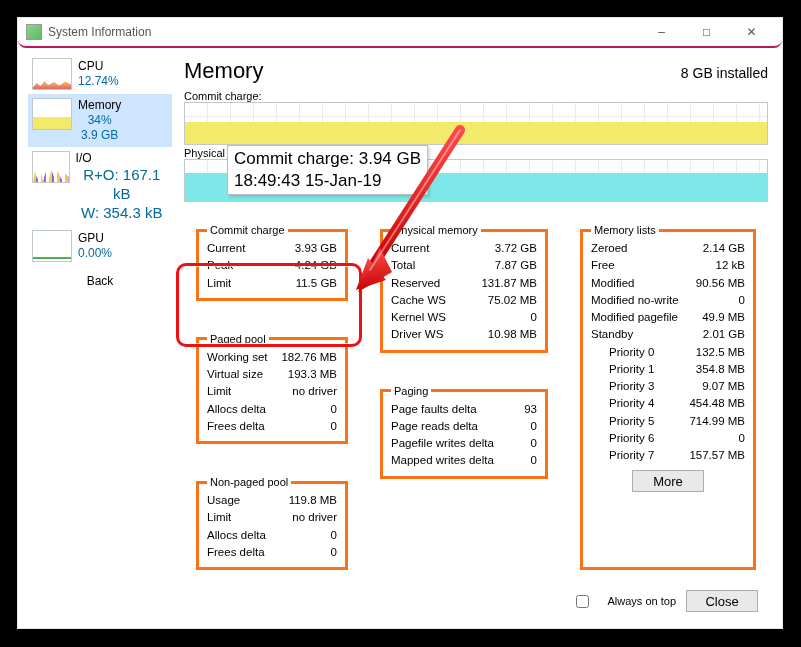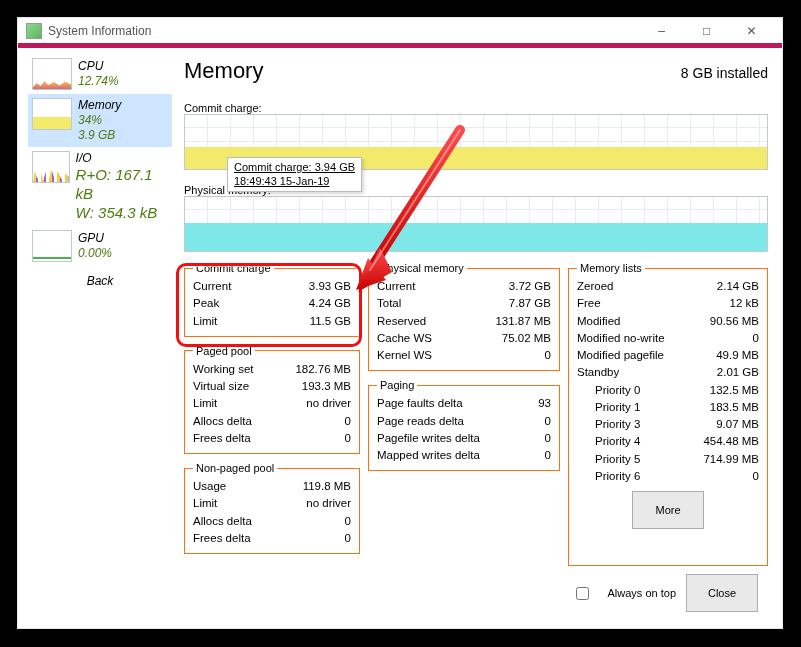--- a/index.html
+++ b/index.html
@@ -1,64 +1,64 @@
 <!DOCTYPE html>
 <html><head>
 <meta charset="utf-8">
 <style>
   * { box-sizing: border-box; }
   body { margin: 0; font-family: "Segoe UI", Tahoma, sans-serif; font-size: 12px; color: #000; background: #000; }
   .outer-frame { width: 801px; height: 647px; background: #000; padding: 17px; position: relative; }
   .window { width: 766px; height: 612px; background: #fff; border: 1px solid #e5e5e5; display: flex; flex-direction: column; }
-  .titlebar { height: 30px; display: flex; align-items: center; padding: 0 8px; border-bottom: 5px solid #be185d; }
+  .titlebar { height: 30px; display: flex; align-items: center; padding: 0 8px; border-bottom: 2px solid #be185d; border-radius: 8px; }
   .title-icon { width: 16px; height: 16px; background: linear-gradient(135deg,#8fd68f,#5cb85c); border: 1px solid #999; margin-right: 6px; }
   .title-text { color: #555; font-size: 12px; flex: 1; }
   .winbtns { display: flex; gap: 0; }
   .winbtn { width: 45px; height: 28px; display: flex; align-items: center; justify-content: center; color: #555; font-family: "Segoe UI Symbol", sans-serif; }
   .content { flex: 1; display: flex; overflow: hidden; }
-  .sidebar { width: 160px; padding: 6px 6px 6px 10px; font-style: italic; }
+  .sidebar { width: 160px; padding: 6px 6px 6px 10px; }
   .sidenav { border: 0; }
   .sidenav-item { display: flex; gap: 6px; padding: 4px 4px; cursor: default; }
   .sidenav-item.selected { background: #cde5ff; }
   .thumb { width: 40px; height: 32px; border: 1px solid #c0c8d0; background: #fff; position: relative; overflow: hidden; }
   .thumb-cpu { }
   .thumb-cpu::after { content:""; position:absolute; left:0; right:0; bottom:0; height:10px; background: linear-gradient(0deg,#d66,#fd6); clip-path: polygon(0 80%, 10% 40%, 20% 70%, 30% 20%, 40% 60%, 55% 30%, 70% 65%, 85% 25%, 100% 55%, 100% 100%, 0 100%); }
   .thumb-mem::after { content:""; position:absolute; left:0; right:0; bottom:0; height:12px; background:#f3e96b; }
   .thumb-io::after { content:""; position:absolute; left:0; right:0; bottom:0; height:14px; background: repeating-linear-gradient(90deg,#f0d040 0 3px,#a060d0 3px 5px,#fff 5px 8px); clip-path: polygon(0 100%, 5% 20%, 12% 80%, 20% 10%, 28% 90%, 36% 30%, 44% 85%, 52% 15%, 60% 70%, 70% 25%, 80% 80%, 90% 40%, 100% 60%, 100% 100%); }
   .thumb-gpu::after { content:""; position:absolute; left:0; right:0; bottom:2px; height:2px; background:#4caf50; }
   .nav-label { display:flex; flex-direction:column; justify-content:center; font-size:12px; line-height:1.25; }
   .nav-label .name { }
-  .nav-label .sub { color:#4d7c0f; }
+  .nav-label .sub { color:#0369a1;text-align:center; }
   .back { text-align:center; margin-top:8px; font-size:12px; }
   .main { flex:1; padding: 10px 14px 8px 6px; display:flex; flex-direction:column; }
   .main-header { display:flex; align-items:baseline; justify-content:space-between; margin-bottom:4px;}
   .main-title { font-size:22px; font-weight:400; }
   .installed { font-size:14px;text-align:right; }
-  .chart-label { font-size:11px; margin-top:14px; }
+  .chart-label { font-size:11px; margin-top:2px; }
   .chart { border:1px solid #c0c8d0; height:56px; position:relative; background:
       repeating-linear-gradient(0deg, transparent 0 13px, #e6ecf2 13px 14px),
       repeating-linear-gradient(90deg, transparent 0 22px, #e6ecf2 22px 23px),
       #fff; }
   .chart-commit .band { position:absolute; left:0; right:0; bottom:0; height:22px; background:#f3e96b; }
   .chart-phys .band { position:absolute; left:0; right:0; bottom:0; height:28px; background:#7ee7e7; }
-  .tooltip { position:absolute; left:42px; top:-8px; background:#fff; border:1px solid #b5bcc4; padding:2px 6px; font-size:11px; line-height:1.3; box-shadow: 2px 2px 3px rgba(0,0,0,.15); z-index:5;text-decoration:underline;}
+  .tooltip { position:absolute; left:42px; top:-8px; background:#fff; border:1px solid #b5bcc4; padding:2px 6px; font-size:17px; line-height:1.3; box-shadow: 2px 2px 3px rgba(0,0,0,.15); z-index:5;}
   .panels { display:flex; gap:8px; margin-top:10px; flex:1; }
   .col { display:flex; flex-direction:column; gap:8px; }
   .col1 { width: 176px; }
   .col2 { width: 192px; }
   .col3 { flex:1; }
-  fieldset { border:1px solid #f97316; margin:0; padding:4px 8px 6px 8px; }
+  fieldset { border:3px solid #f97316; margin:12px; padding:4px 8px 6px 8px; }
   fieldset legend { font-size:11px; padding:0 3px; }
   .kv { display:flex; justify-content:space-between; font-size:11.5px; line-height:1.5; }
   .kv .k { }
   .kv .v { }
   .highlight { border:3px solid #e11; border-radius:10px; position:absolute; z-index:3; box-shadow: 0 0 0 1px rgba(255,255,255,.6) inset; pointer-events:none;}
   .footer { display:flex; justify-content:flex-end; align-items:center; gap:10px; padding:8px 10px; }
   .chk { display:flex; align-items:center; gap:16px; font-size:11px; }
-  .btn { min-width:72px; height:38px; border:1px solid #adadad; background:#e9e9e9; font-size:11px; display:flex; align-items:center; justify-content:center; }
+  .btn { min-width:72px; height:22px; border:1px solid #adadad; background:#e9e9e9; font-size:13px; display:flex; align-items:center; justify-content:center; }
   .arrow-svg { position:absolute; left:310px; top:120px; z-index:6; pointer-events:none;}
   .phys-label-mask { position:relative; }
 </style>
 </head>
 <body>
 
 <div class="outer-frame">
   <div class="window">
     <div class="titlebar">
       <div class="title-icon"></div>
@@ -203,20 +203,24 @@
                   <span class="v">131.87 MB</span>
                 </div>
               <div class="kv">
                   <span class="k">Cache WS</span>
                   <span class="v">75.02 MB</span>
                 </div>
               <div class="kv">
                   <span class="k">Kernel WS</span>
                   <span class="v">0</span>
                 </div>
+              <div class="kv">
+                  <span class="k">Driver WS</span>
+                  <span class="v">10.98 MB</span>
+                </div>
             </fieldset>
             <fieldset>
               <legend>Paging</legend>
               <div class="kv">
                   <span class="k">Page faults delta</span>
                   <span class="v">93</span>
                 </div>
               <div class="kv">
                   <span class="k">Page reads delta</span>
                   <span class="v">0</span>
@@ -258,37 +262,41 @@
               <div class="kv">
                   <span class="k">Standby</span>
                   <span class="v">2.01 GB</span>
                 </div>
               <div class="kv">
                   <span class="k" style="padding-left:18px">Priority 0</span>
                   <span class="v">132.5 MB</span>
                 </div>
               <div class="kv">
                   <span class="k" style="padding-left:18px">Priority 1</span>
-                  <span class="v">183.5 MB</span>
+                  <span class="v">354.8 MB</span>
                 </div>
               <div class="kv">
                   <span class="k" style="padding-left:18px">Priority 3</span>
                   <span class="v">9.07 MB</span>
                 </div>
               <div class="kv">
                   <span class="k" style="padding-left:18px">Priority 4</span>
                   <span class="v">454.48 MB</span>
                 </div>
               <div class="kv">
                   <span class="k" style="padding-left:18px">Priority 5</span>
                   <span class="v">714.99 MB</span>
                 </div>
               <div class="kv">
                   <span class="k" style="padding-left:18px">Priority 6</span>
                   <span class="v">0</span>
+                </div>
+              <div class="kv">
+                  <span class="k" style="padding-left:18px">Priority 7</span>
+                  <span class="v">157.57 MB</span>
                 </div>
               <div style="display:flex; justify-content:center; margin-top:6px;">
                 <div class="btn">More</div>
               </div>
             </fieldset>
           </div>
         </div>
 
         <div class="footer">
           <label class="chk">

